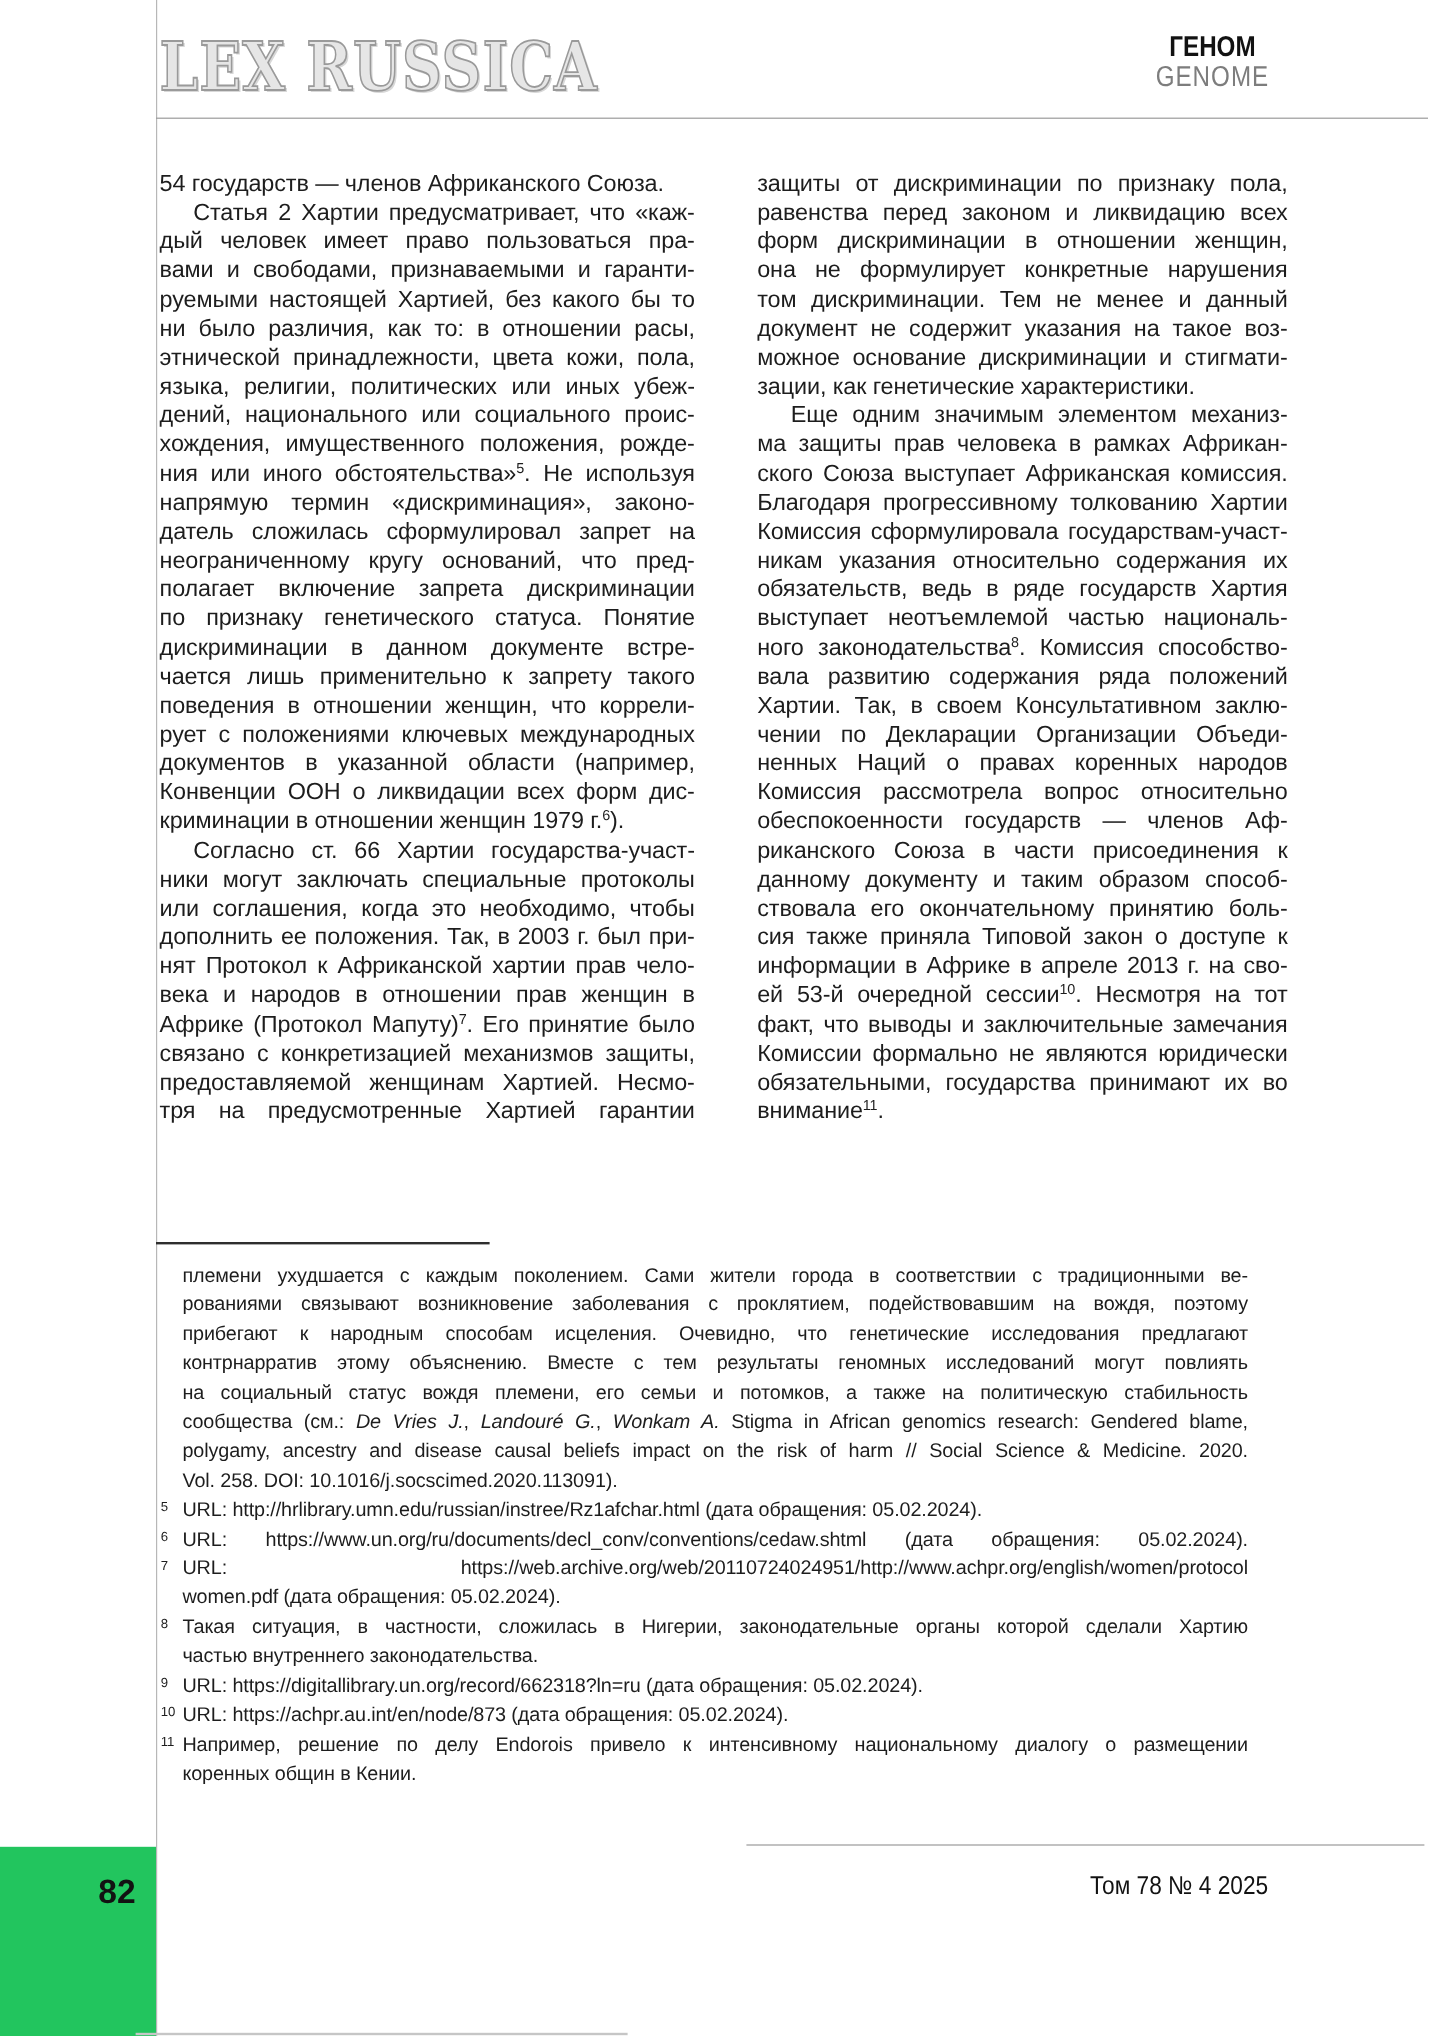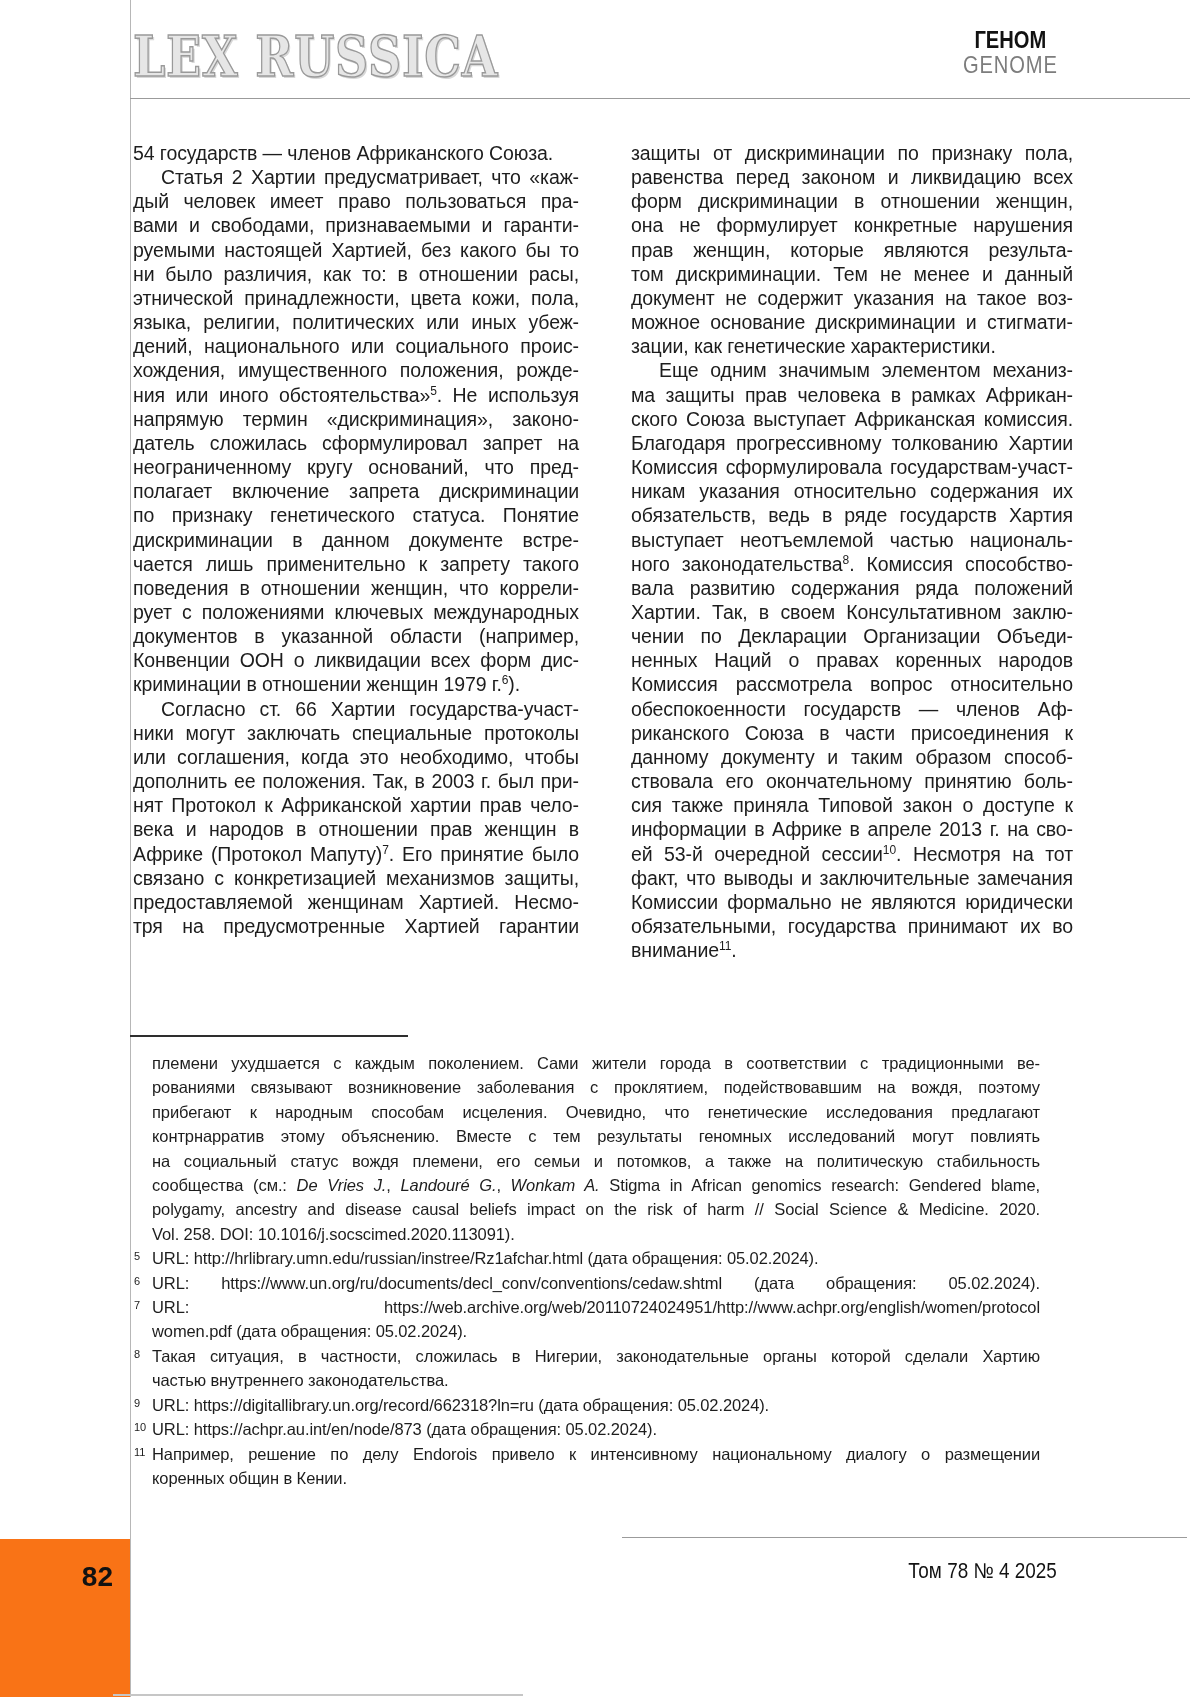--- a/index.html
+++ b/index.html
@@ -37,21 +37,21 @@
   .fn-sep { position:absolute; left:130px; top:1035px; width:278px; height:2px; background:#2e2e2e; }
   .footnotes { position:absolute; left:133px; top:1051px; width:907px; font-size:16.5px; line-height:24.4px; letter-spacing:-0.1px; }
   .footnote { position:relative; padding-left:19px; }
   .fn-marker { position:absolute; left:1px; top:-2px; font-size:11px; color:#1d1d1d; }
   .footnote i { }
 
   
   .footer-line { position:absolute; left:622px; top:1537px; width:565px; height:1px; background:#9b9b9b; }
   .volume { position:absolute; top:1559px; right:143px; font-size:21.5px; color:#121212;
     transform:scaleX(0.88); transform-origin:right top; white-space:nowrap; }
-  .pagenum-box { position:absolute; left:0; top:1539px; width:130px; height:158px; background:#f97316; }
+  .pagenum-box { position:absolute; left:0; top:1539px; width:130px; height:158px; background:#22c55e; }
   .pagenum { position:absolute; top:22px; right:17px; font-size:28px; font-weight:bold; color:#121212; }
   .bottom-artifact { position:absolute; left:113px; top:1694px; width:410px; height:2px; background:#c6c6c6; }
 </style>
 </head>
 <body>
 
 <div class="page">
 
   <div class="vline"></div>
 
@@ -102,21 +102,20 @@
         <div class="line">предоставляемой женщинам Хартией. Несмо-</div>
         <div class="line">тря на предусмотренные Хартией гарантии</div>
       </div>
     </div>
   <div class="col col-right">
       <div class="para">
         <div class="line">защиты от дискриминации по признаку пола,</div>
         <div class="line">равенства перед законом и ликвидацию всех</div>
         <div class="line">форм дискриминации в отношении женщин,</div>
         <div class="line">она не формулирует конкретные нарушения</div>
-        <div class="line">прав женщин, которые являются результа-</div>
         <div class="line">том дискриминации. Тем не менее и данный</div>
         <div class="line">документ не содержит указания на такое воз-</div>
         <div class="line">можное основание дискриминации и стигмати-</div>
         <div class="line last">зации, как генетические характеристики.</div>
       </div>
       <div class="para indent">
         <div class="line">Еще одним значимым элементом механиз-</div>
         <div class="line">ма защиты прав человека в рамках Африкан-</div>
         <div class="line">ского Союза выступает Африканская комиссия.</div>
         <div class="line">Благодаря прогрессивному толкованию Хартии</div>

